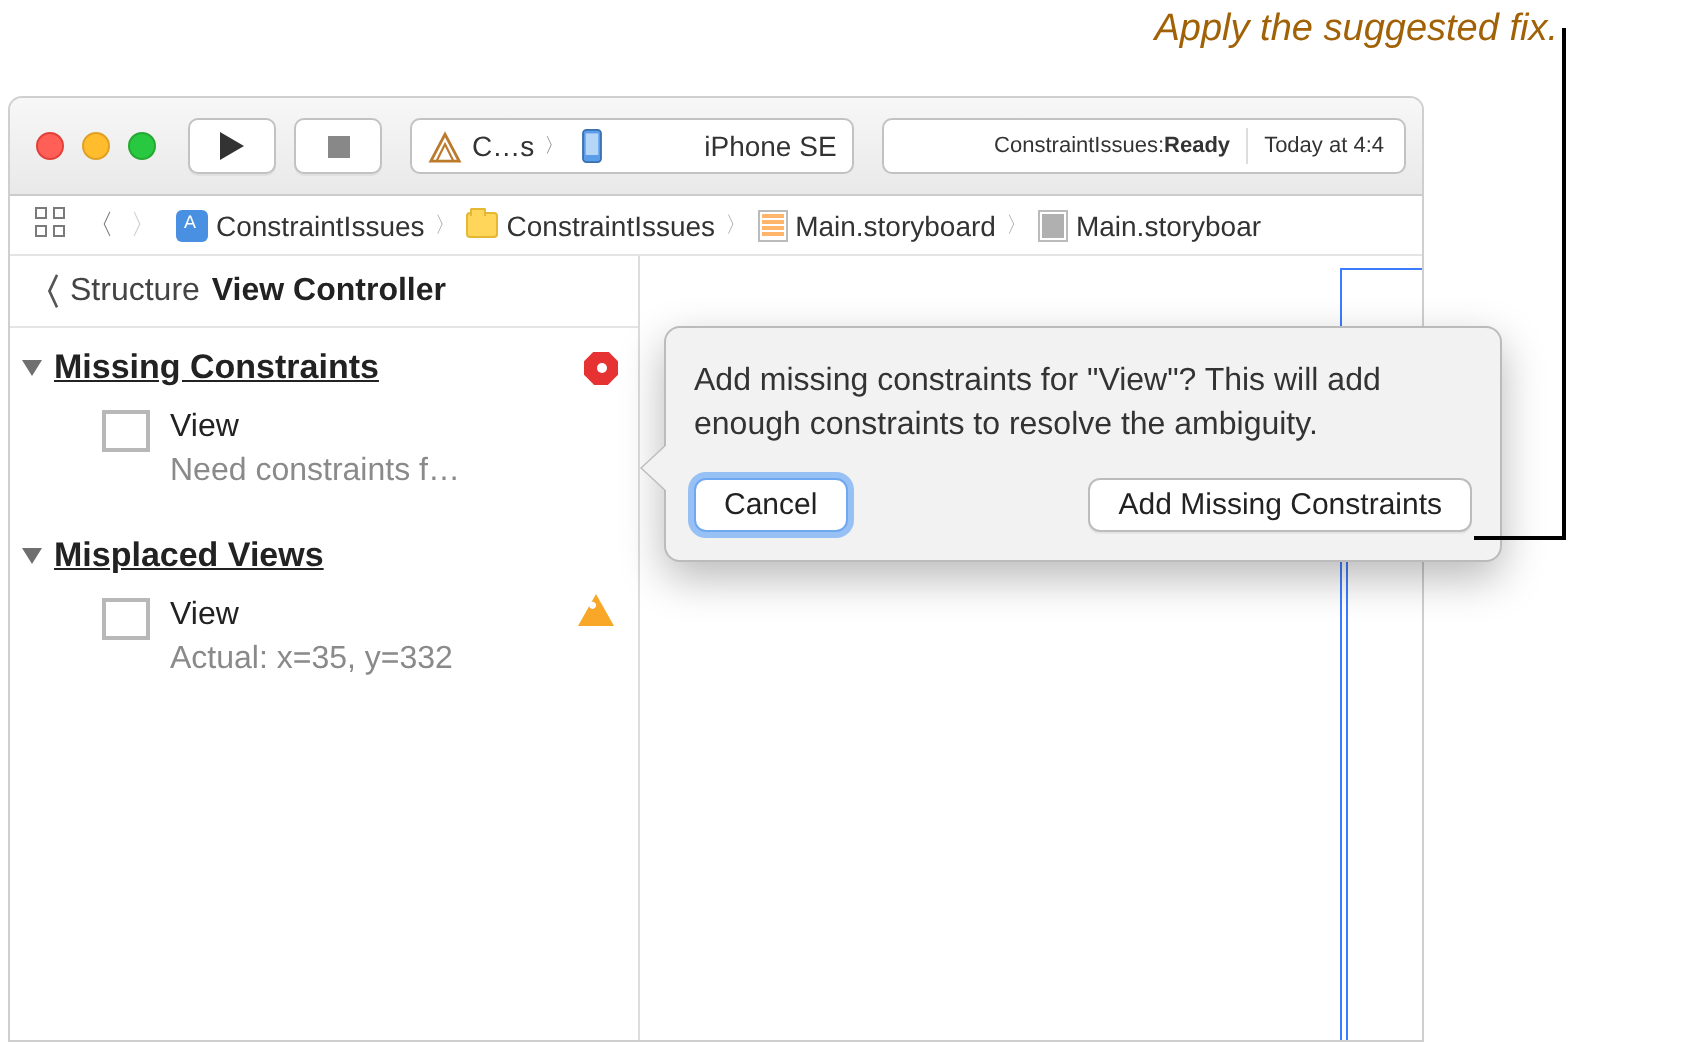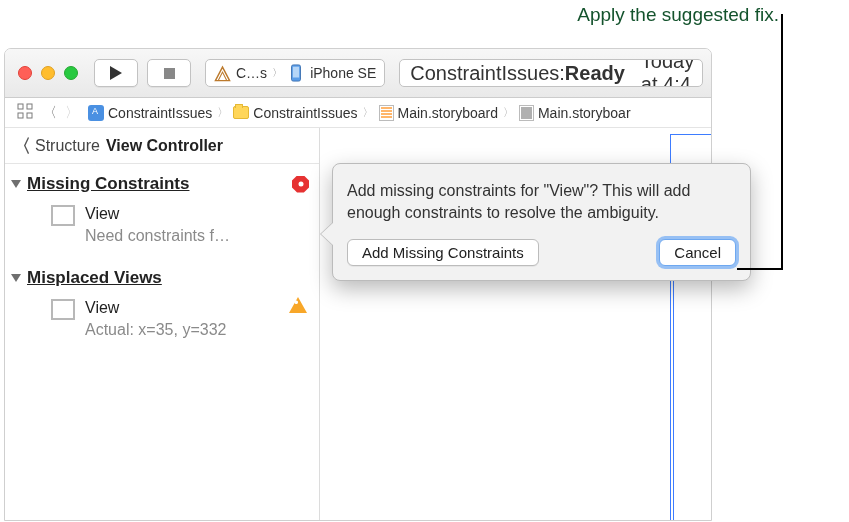--- a/index.html
+++ b/index.html
@@ -1,19 +1,19 @@
 <!DOCTYPE html>
 <html><head>
 <meta charset="utf-8">
 <style>
 * { margin: 0; padding: 0; box-sizing: border-box; font-family: -apple-system, "Helvetica Neue", Arial, sans-serif; }
 body { background: #fff; width: 849px; height: 522px; overflow: hidden; position: relative; }
 
 .annotation-area { position: absolute; top: 4px; left: 0; width: 849px; height: 40px; }
-.annotation-text { position: absolute; right: 70px; top: 0; font-size: 19px; color: #14532d; font-weight: 300; }
+.annotation-text { position: absolute; right: 70px; top: 0; font-size: 19px; color: #a16207; font-weight: 300; font-style: italic; }
 .annotation-line { position: absolute; top: 14px; right: 66px; width: 2px; height: 256px; background: #000; z-index: 50; }
 .annotation-line-h { position: absolute; top: 268px; right: 66px; width: 46px; height: 2px; background: #000; z-index: 50; }
 
 .window { position: absolute; top: 48px; left: 4px; width: 708px; border: 1px solid #cfcfcf; border-radius: 7px 7px 0 0; overflow: hidden; background: #fff; }
 
 .toolbar { height: 49px; background: linear-gradient(#f7f7f7, #e9e9e9); border-bottom: 1px solid #cccccc; display: flex; align-items: center; padding: 0 8px; gap: 6px; }
 .traffic-lights { display: flex; gap: 9px; margin: 0 10px 0 5px; }
 .tlight { width: 14px; height: 14px; border-radius: 50%; }
 .tl-close { background: #ff5f57; border: 1px solid #e14138; }
 .tl-min { background: #ffbd2e; border: 1px solid #dfa023; }
@@ -24,23 +24,23 @@
 .stop-btn { width: 44px; margin-left: 3px; }
 .play-tri { width: 0; height: 0; border-left: 12px solid #333; border-top: 7px solid transparent; border-bottom: 7px solid transparent; }
 .stop-sq { width: 11px; height: 11px; background: #888; }
 
 .scheme-pill { height: 28px; background: #fff; border: 1px solid #c2c2c2; border-radius: 5px; display: flex; align-items: center; padding: 0 8px; gap: 5px; margin-left: 8px; }
 .app-icon-m { width: 17px; height: 17px; display: inline-flex; align-items: center; justify-content: center; }
 .app-icon-m svg { width: 17px; height: 17px; }
 .scheme-text { font-size: 14px; color: #333; white-space: nowrap; overflow: hidden; max-width: 40px; text-overflow: ellipsis; }
 .chev { color: #888; font-size: 10px; }
 .dev-icon { width: 18px; height: 18px; }
-.dev-text { font-size: 14px; color: #333; }
-
-.status-pill { flex: 1; height: 28px; background: #fff; border: 1px solid #c2c2c2; border-radius: 5px; margin-left: 8px; display: flex; align-items: center; padding: 0 10px; font-size: 20px; color: #333; overflow:hidden; }
+.dev-text { font-size: 14px; color: #333; margin-left: 42px; }
+
+.status-pill { flex: 1; height: 28px; background: #fff; border: 1px solid #c2c2c2; border-radius: 5px; margin-left: 8px; display: flex; align-items: center; padding: 0 10px; font-size: 11px; color: #333; overflow:hidden;justify-content:flex-end; }
 .status-pill b { font-weight: 600; }
 .status-sep { width: 1px; height: 18px; background: #ddd; margin: 0 8px; }
 
 .breadcrumb-bar { height: 30px; border-bottom: 1px solid #e4e4e4; display: flex; align-items: center; padding: 0 6px; background: #fff; font-size: 14px; color: #333; gap: 0; }
 .bc-btn { width: 22px; height: 22px; display: flex; align-items: center; justify-content: center; color: #7a7a7a; }
 .bc-btn.disabled { color: #cfcfcf; }
 .grid-icon { font-size: 14px; color: #7a7a7a; margin: 0 6px; }
 .bc-item { display: flex; align-items: center; gap: 4px; padding: 0 5px; }
 .bc-chev { color: #aaa; font-size: 11px; }
 .folder-icon { width: 16px; height: 13px; background: #ffd659; border-radius: 2px; border: 1px solid #e5b833; position: relative; }
@@ -216,16 +216,16 @@
       <div class="blue-rect" style="left:350px; top:46px; width:4px; height:350px;"></div>
       <div class="red-rect" style="left:520px; top:80px; width:10px; height:250px;"></div>
     </div>
 
   </div>
 </div>
 
 <div class="popover">
   <div class="popover-text">Add missing constraints for "View"? This will add enough constraints to resolve the ambiguity.</div>
   <div class="popover-btns">
+    <button class="mac-btn focus">Cancel</button>
     <button class="mac-btn">Add Missing Constraints</button>
-    <button class="mac-btn focus">Cancel</button>
   </div>
 </div>
 
 </body></html>

